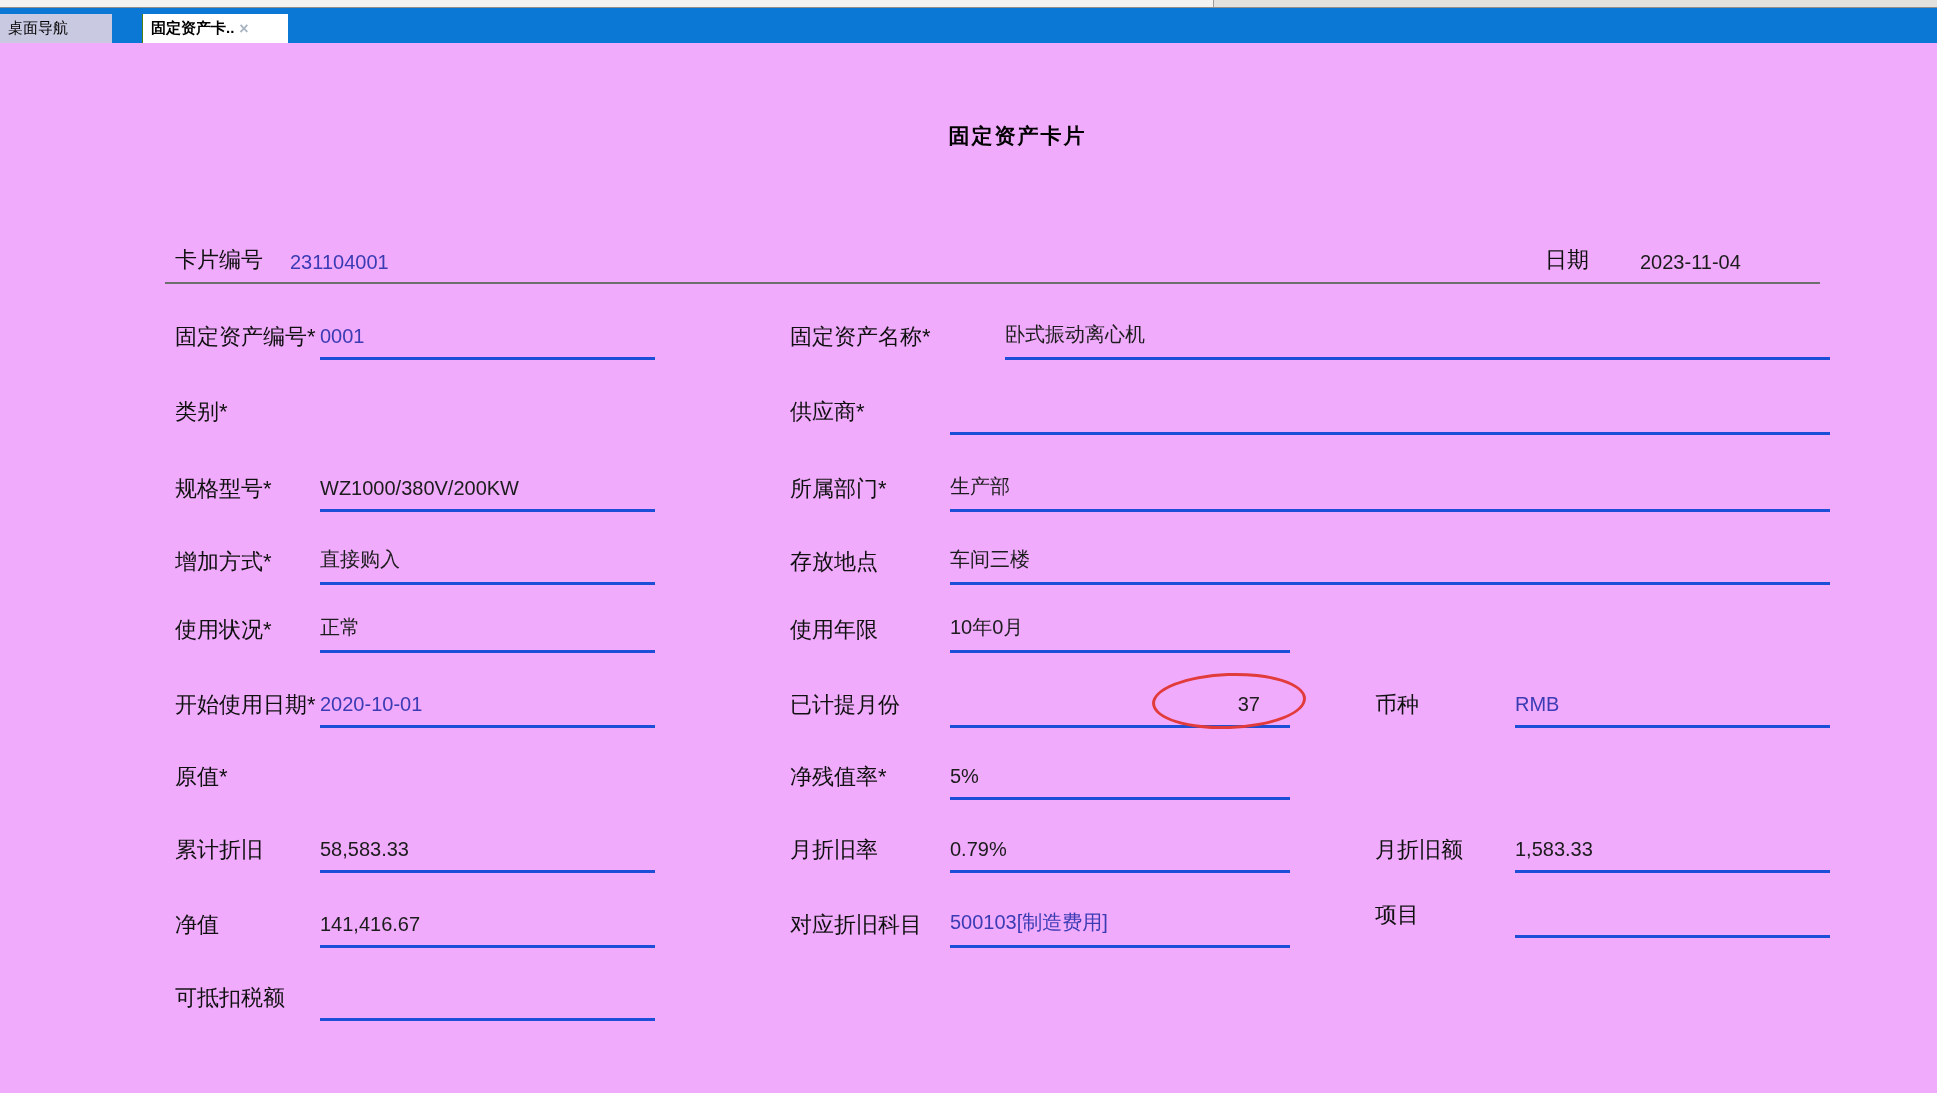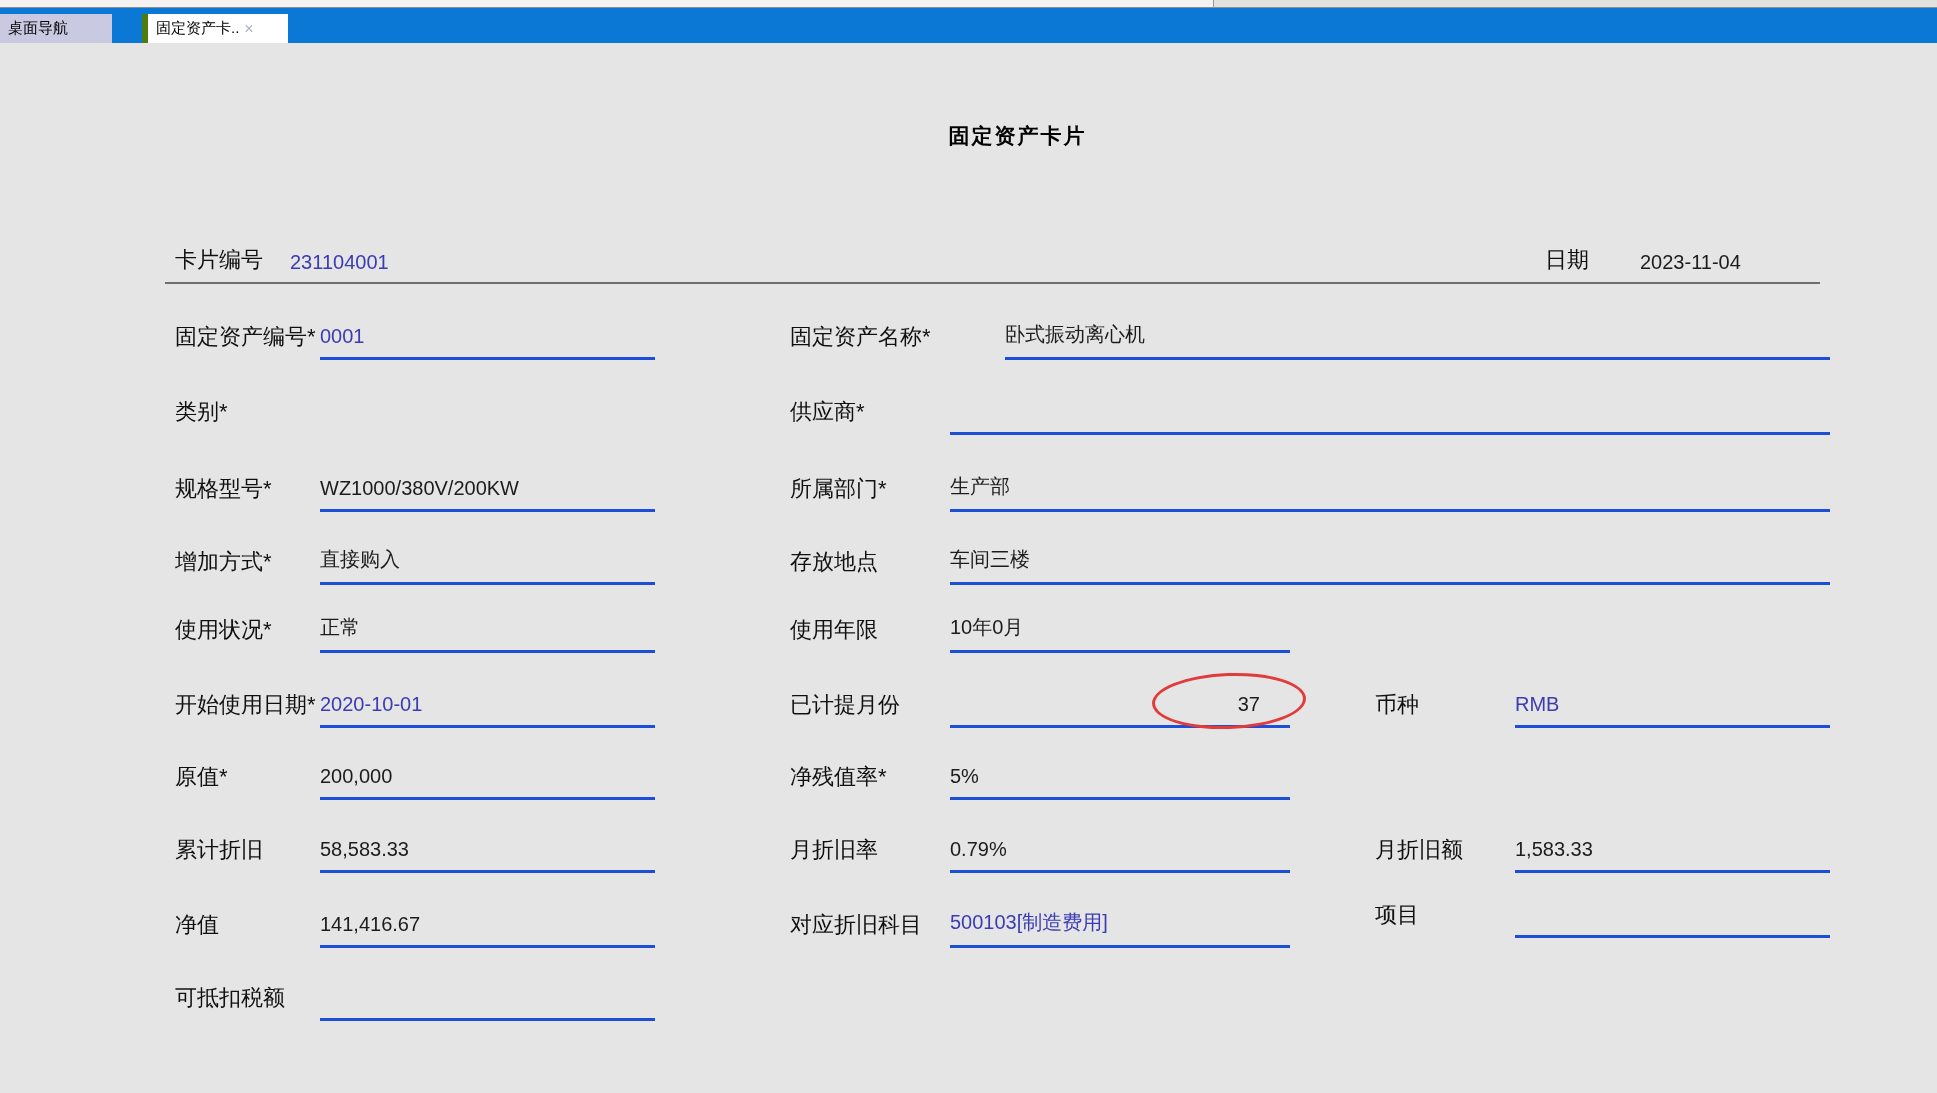--- a/index.html
+++ b/index.html
@@ -1,26 +1,26 @@
 <!DOCTYPE html>
 <html><head>
 <meta charset="utf-8">
 <style>
   html,body{margin:0;padding:0;background:#fff;}
-  .screen{position:relative;width:1937px;height:1093px;background:#e5e5e5;overflow:hidden;
+  .screen{position:relative;width:1937px;height:1093px;background:#f0abfc;overflow:hidden;
           font-family:"Liberation Sans","DejaVu Sans",sans-serif;color:#111;}
 
   
   .topstrip{position:absolute;left:0;top:0;width:1937px;height:7px;background:#f4f3f1;border-bottom:1px solid #8f8f8f;}
   .topstrip-right{position:absolute;left:1213px;top:0;width:724px;height:7px;background:#e3e1dd;border-left:1px solid #9a9a9a;}
   .bluebar{position:absolute;left:0;top:8px;width:1937px;height:35px;background:#0a78d4;}
   .tab{position:absolute;top:14px;height:29px;display:flex;align-items:center;padding:0 8px;
        font-size:15px;box-sizing:border-box;white-space:nowrap;cursor:default;}
   .tab-nav{left:0;width:112px;background:#c9c9e2;color:#000;}
-  .tab-active{left:142px;width:146px;background:#ffffff;color:#000;border-left:6px solid #4d7c0f;}
+  .tab-active{left:142px;width:146px;background:#ffffff;color:#000;border-left:1px solid #4d7c0f;font-weight:bold;}
   .tab-close{color:#a9b4c2;font-size:16px;margin-left:5px;line-height:1;}
 
   
   .page-title{position:absolute;left:0;top:122px;width:2035px;text-align:center;
               font-size:21px;font-weight:bold;letter-spacing:2px;color:#000;}
 
   .hrule{position:absolute;left:165px;top:282px;width:1655px;height:0;border-top:2px solid #6e6e6e;}
 
   
   .fld{position:absolute;height:52px;}
@@ -146,23 +146,20 @@
   <div class="red-ellipse"></div>
   <div class="fld" style="left:1375px;top:676px;width:455px;">
     <span class="lbl">币种</span>
     <div class="inp" style="left:140px;width:315px;">
       <span class="val blue">RMB</span>
     </div>
   </div>
 
   <div class="fld" style="left:175px;top:748px;width:480px;">
     <span class="lbl">原值*</span>
-    <div class="inp" style="left:145px;width:335px;">
-      <span class="val">200,000</span>
-    </div>
   </div>
   <div class="fld" style="left:790px;top:748px;width:500px;">
     <span class="lbl">净残值率*</span>
     <div class="inp" style="left:160px;width:340px;">
       <span class="val">5%</span>
     </div>
   </div>
 
   <div class="fld" style="left:175px;top:821px;width:480px;">
     <span class="lbl">累计折旧</span>

